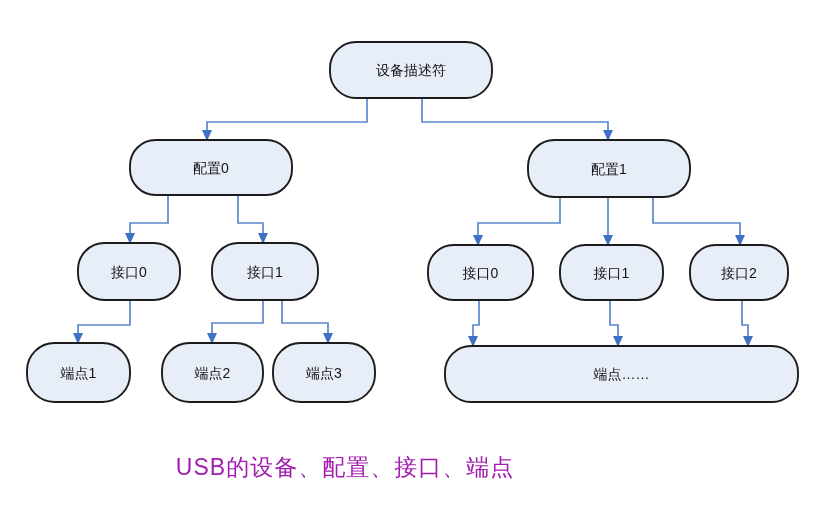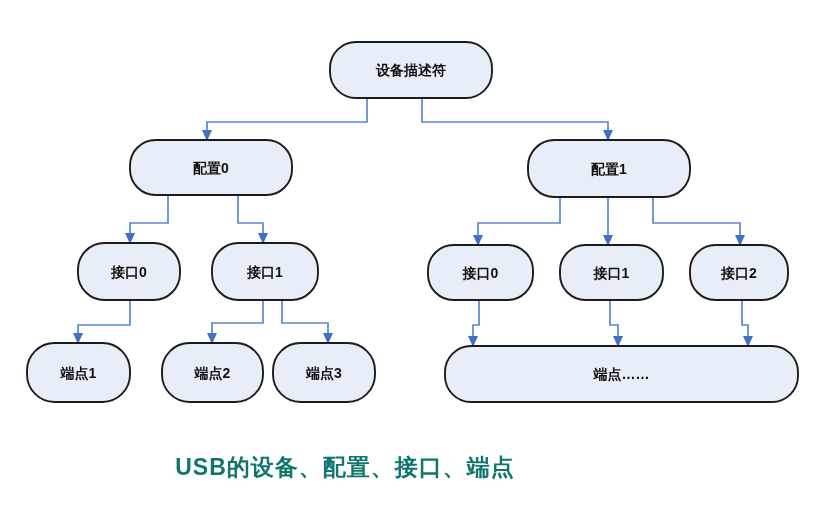--- a/index.html
+++ b/index.html
@@ -9,41 +9,40 @@
     width: 834px;
     height: 506px;
     overflow: hidden;
     font-family: "Liberation Sans", sans-serif;
   }
   .stage {
     position: relative;
     width: 834px;
     height: 506px;
     background: #ffffff;
-    font-weight: bold;
   }
   svg.diagram {
     position: absolute;
     left: 0;
     top: 0;
   }
   svg.diagram text {
     font-family: "Liberation Sans", sans-serif;
     font-size: 14px;
     fill: #111111;
   }
   .caption {
     position: absolute;
     left: 0;
     top: 452px;
     width: 690px;
     text-align: center;
     font-size: 23px;
     letter-spacing: 1px;
-    color: #0f766e;
+    color: #a21caf;
     font-family: "Liberation Sans", sans-serif;
   }
 </style>
 </head>
 <body>
 
 <div class="stage">
   <svg class="diagram" width="834" height="450" viewBox="0 0 834 450" xmlns="http://www.w3.org/2000/svg">
       <polyline points="367,98 367,122 207,122 207,139" fill="none" stroke="#5b88cc" stroke-width="1.7"></polyline>
       <polygon points="202,130 212,130 207,141" fill="#3e70c4"></polygon>

